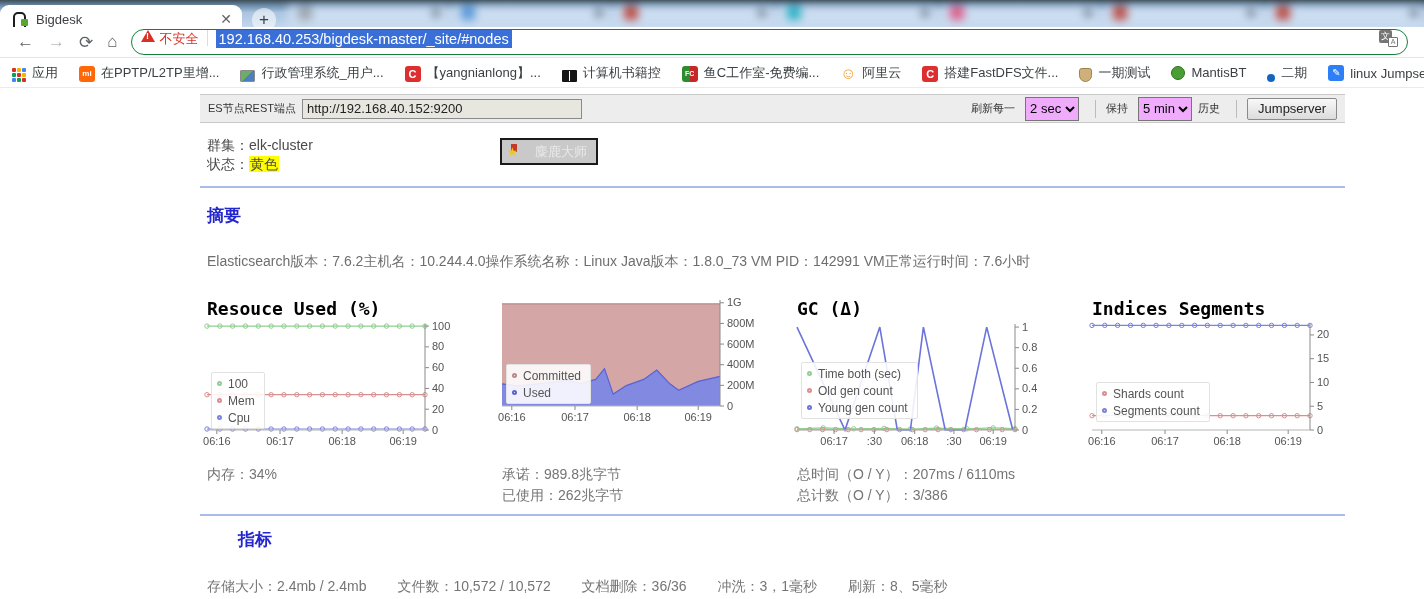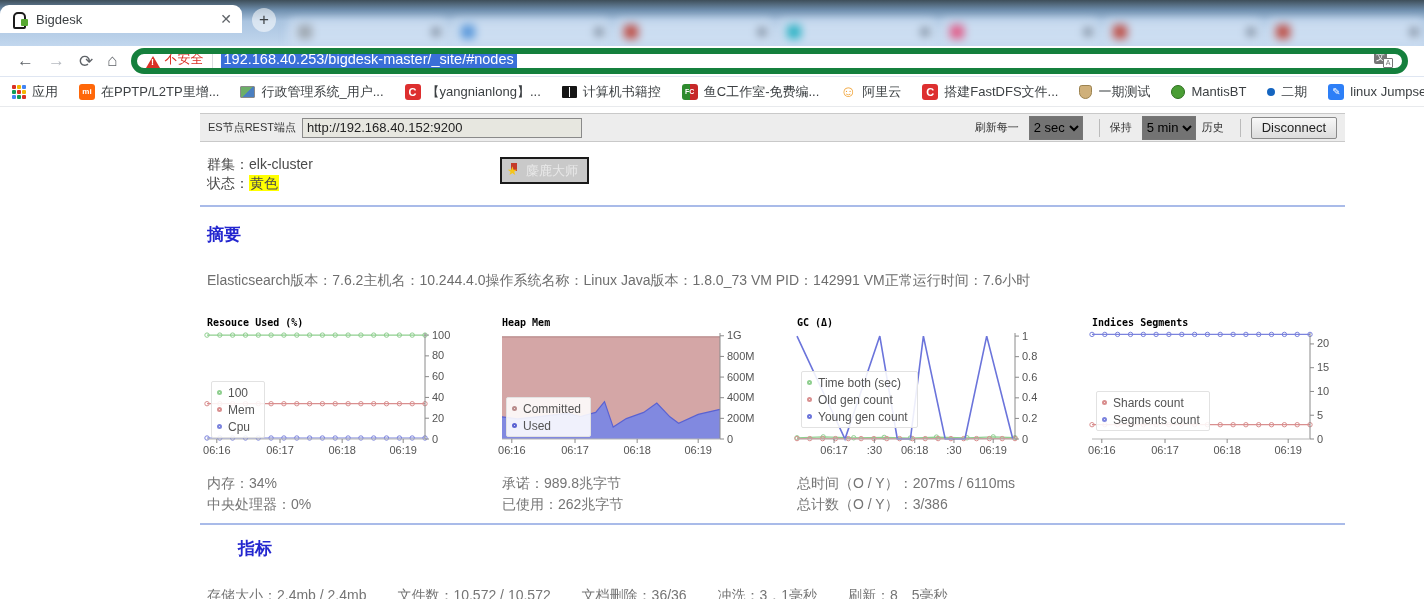--- a/index.html
+++ b/index.html
@@ -4,21 +4,21 @@
 <title>Bigdesk</title>
 <style>
   * { box-sizing: border-box; }
   html,body { margin:0; padding:0; }
   body {
     width:1424px; height:599px; overflow:hidden; background:#fff;
     font-family:"Liberation Sans","DejaVu Sans",sans-serif;
   }
   
   .tabstrip{
-    height:46px; position:relative; overflow:hidden;
+    height:27px; position:relative; overflow:hidden;
     background:linear-gradient(180deg,#3e4e59 0%,#6f8fae 22%,#aac4e0 46%,#c2d7ee 100%);
   }
   .active-tab{
     position:absolute; left:0; top:5px; width:242px; height:28px; background:#fff;
     border-radius:9px 9px 0 0; display:flex; align-items:center; padding:0 8px 0 12px;
     font-size:13px; color:#3c4043;
   }
   .favicon-bigdesk{ width:16px; height:16px; margin-right:8px; flex:none; position:relative; }
   .favicon-bigdesk::before{ content:""; position:absolute; left:1px; top:1px; width:9px; height:13px;
     border:2.5px solid #1c1c1c; border-radius:5px 5px 2px 2px; }
@@ -36,43 +36,43 @@
     border-radius:8px 8px 0 0; position:relative; opacity:.85; }
   .bg-tab-icon{ position:absolute; left:10px; top:6px; width:14px; height:14px; border-radius:2px; }
   .bg-tab-x{ position:absolute; right:8px; top:9px; width:8px; height:8px; background:#6a7685; border-radius:1px; }
   .addrbar{
     height:31px; background:#fff; display:flex; align-items:center; padding:0 10px;
     border-bottom:1px solid #dfe6f2;
   }
   .nav-ic{ font-size:17px; color:#5f6368; margin:0 7px; flex:none; }
   .nav-ic.disabled{ color:#b6bac0; }
   .omnibox{
-    flex:1; height:26px; border:6px solid #15803d; border-radius:13px; margin:0 6px;
-    display:flex; align-items:flex-end; padding:0 9px; background:#fff; overflow:hidden;
+    flex:1; height:26px; border:1px solid #15803d; border-radius:13px; margin:0 6px;
+    display:flex; align-items:flex-start; padding:0 9px; background:#fff; overflow:hidden;
   }
   .warn-tri{ position:relative; width:14px; height:12px; margin-right:5px; flex:none; }
   .warn-tri::before{ content:""; position:absolute; left:0; top:0; width:0; height:0;
     border-left:7px solid transparent; border-right:7px solid transparent; border-bottom:12px solid #d93025; }
   .warn-tri::after{ content:"!"; position:absolute; left:0; top:1px; width:14px; text-align:center;
     color:#fff; font-size:9px; font-weight:bold; }
   .warn-text{ color:#d93025; font-size:13px; margin-right:8px; white-space:nowrap; }
   .omni-sep{ width:1px; height:16px; background:#dadce0; margin-right:8px; }
   .url-selected{ background:#3a6fd8; color:#fff; font-size:14.5px; padding:1px 3px; white-space:nowrap; }
   .translate-ic{ margin-left:auto; position:relative; width:19px; height:17px; flex:none; }
   .translate-ic .t1{ position:absolute; left:0; top:0; width:13px; height:13px; background:#757575;
     border-radius:2px; color:#fff; font-size:9px; line-height:13px; text-align:center; }
   .translate-ic .t1::before{ content:"文"; }
   .translate-ic .t2{ position:absolute; right:0; bottom:0; width:10px; height:10px; background:#fff;
     border:1px solid #757575; border-radius:1px; color:#757575; font-size:7px; line-height:8px; text-align:center; }
   .translate-ic .t2::before{ content:"A"; }
   .bookmarks{
     height:30px; background:#fff; display:flex; align-items:center; padding:0 12px;
     border-bottom:1px solid #e8eaed; font-size:13px; color:#3c4043;
   }
-  .bm{ display:flex; align-items:center; margin-right:21px; white-space:nowrap; }
+  .bm{ display:flex; align-items:flex-end; margin-right:21px; white-space:nowrap; }
   .apps-grid{ width:14px; height:14px; margin-right:6px; display:grid;
     grid-template-columns:repeat(3,4px); grid-template-rows:repeat(3,4px); gap:1px; }
   .apps-grid i{ border-radius:1px; }
   .fav{ width:16px; height:16px; margin-right:6px; flex:none; display:flex; align-items:center;
     justify-content:center; border-radius:3px; color:#fff; font-weight:bold; }
   .fav-mi{ background:#ff6709; font-size:8px; } .fav-mi::before{ content:"mi"; }
   .fav-sys{ width:15px; height:12px; border:1px solid #8a8a8a; border-radius:1px;
     background:linear-gradient(135deg,#6cae68 0 50%,#4a7fc0 50% 100%); }
   .fav-csdn{ background:#dd2f2f; font-size:11px; } .fav-csdn::before{ content:"C"; }
   .fav-book{ width:15px; height:12px; background:#151515; border-radius:1px; position:relative; }
@@ -88,38 +88,38 @@
   
   .container{ margin-left:200px; width:1145px; }
   .toolbar{
     margin-top:6px; height:29px; background:#ededed; border-top:1px solid #c9c9c9;
     border-bottom:1px solid #c9c9c9; display:flex; align-items:center; padding:0 8px;
   }
   .tb-label{ font-size:11px; color:#333; margin-right:6px; white-space:nowrap; }
   .endpoint-input{ width:280px; height:20px; background:#e7e7e0; border:1px solid #8a8a8a;
     font-size:13px; color:#222; padding:0 4px; font-family:inherit; }
   .tb-spacer{ flex:1; }
-  .tb-select{ font-size:13px; height:24px; border:1px solid #767676; background:#737373; margin:0 6px 0 4px; }
+  .tb-select{ font-size:13px; height:24px; border:1px solid #767676; background:#f0abfc; margin:0 6px 0 4px; }
   .vsep{ width:1px; height:18px; background:#bbb; margin:0 10px; }
   .disconnect-btn{ font-size:13px; height:22px; padding:0 10px; border:1px solid #8a8a8a;
     background:linear-gradient(#f8f8f8,#dcdcdc); border-radius:2px; color:#222; font-family:inherit; }
   .cluster{ position:relative; margin-top:13px; padding-left:7px; font-size:14px; color:#4a4a4a; line-height:19px; }
   .hl-yellow{ background:#ffff00; padding:0 1px; }
   .node-btn{ position:absolute; left:300px; top:2px; background:#c9c9c9; border:2px solid #1a1a1a;
-    color:#e8e8e8; font-size:13px; padding:2px 9px 2px 5px; display:flex; align-items:center; gap:6px; }
+    color:#e8e8e8; font-size:13px; padding:2px 9px 2px 5px; display:flex; align-items:center; gap:15px; }
   .medal{ position:relative; width:13px; height:15px; flex:none; }
   .medal::before{ content:""; position:absolute; top:0; left:4px; width:6px; height:8px; background:#c43a2a; }
   .medal::after{ content:"★"; position:absolute; top:2px; left:0; color:#f5c518; font-size:12px; line-height:13px; }
   .page-hr{ border:none; border-top:2px solid #a9bbe9; margin:12px 0 0 0; }
   .section-h{ color:#2326cf; font-size:17px; font-weight:bold; margin:16px 0 0 7px; }
   .summary-line{ margin:26px 0 0 7px; font-size:14px; color:#6e6e6e; }
   .charts{ display:flex; margin-top:27px; padding-left:7px; }
   .chart-col{ width:295px; flex:none; }
   .chart-title{ font-family:"DejaVu Sans Mono","Liberation Mono",monospace; font-weight:bold;
-    font-size:10px; color:#000; margin-bottom:3px; white-space:nowrap; }
+    font-size:18px; color:#000; margin-bottom:3px; white-space:nowrap; }
   .chart-box{ position:relative; width:248px; height:132px; }
   .chart-box svg{ overflow:visible; }
   .legend{ position:absolute; background:rgba(255,255,255,.88); border:1px solid #e2e2e2;
     padding:2px 9px 2px 5px; border-radius:2px; font-size:12px; color:#545454; }
   .legend-row{ display:flex; align-items:center; height:17px; white-space:nowrap; }
   .legend-dot{ width:5px; height:5px; border-radius:50%; border:2px solid; background:#fff; margin-right:6px; flex:none; }
   .stats{ display:flex; margin-top:10px; padding-left:7px; font-size:14px; color:#757575; line-height:21px; }
   .stats .col{ width:295px; flex:none; }
   .metrics-line{ margin:27px 0 0 7px; font-size:14px; color:#757575; white-space:nowrap; }
   .metric-item{ margin-right:27px; }
@@ -254,21 +254,21 @@
     <select class="tb-select">
       <option>2 sec</option>
     </select>
     <span class="vsep"></span>
     <span class="tb-label">保持</span>
     <select class="tb-select">
       <option>5 min</option>
     </select>
     <span class="tb-label">历史</span>
     <span class="vsep"></span>
-    <button class="disconnect-btn">Disconnect</button>
+    <button class="disconnect-btn">Jumpserver</button>
   </div>
 
   <div class="cluster">
     <div>群集：elk-cluster</div>
     <div><span>状态：</span><span class="hl-yellow">黄色</span></div>
     <div class="node-btn">
       <span class="medal"></span>
       <span>麋鹿大师</span>
     </div>
   </div>
@@ -370,21 +370,20 @@
               <span class="legend-dot" style="border-color: rgb(217, 143, 143);"></span>
               <span>Mem</span>
             </div>
             <div class="legend-row">
               <span class="legend-dot" style="border-color: rgb(123, 131, 221);"></span>
               <span>Cpu</span>
             </div>
           </div></div>
     </div>
     <div class="chart-col">
-      <div class="chart-title">Heap Mem</div>
       <div class="chart-box"><svg width="248" height="132">
             <path d="M0,108 L0.0,5.8 L13.6,5.8 L27.3,5.8 L40.9,5.8 L54.5,5.8 L68.1,5.8 L81.8,5.8 L95.4,5.8 L109.0,5.8 L122.6,5.8 L136.3,5.8 L149.9,5.8 L163.5,5.8 L177.1,5.8 L190.8,5.8 L204.4,5.8 L218.0,5.8 L218,108 Z" fill="#d4a6a6"></path>
             <polyline points="0.0,5.8 13.6,5.8 27.3,5.8 40.9,5.8 54.5,5.8 68.1,5.8 81.8,5.8 95.4,5.8 109.0,5.8 122.6,5.8 136.3,5.8 149.9,5.8 163.5,5.8 177.1,5.8 190.8,5.8 204.4,5.8 218.0,5.8" fill="none" stroke="#b88a8a" stroke-width="1.2"></polyline>
             <path d="M0,108 L0.0,85.8 L15.3,87.9 L32.7,86.1 L50.1,84.1 L65.4,82.4 L78.5,85.5 L93.7,81.4 L102.5,70.6 L111.2,96.1 L124.3,87.6 L141.7,81.4 L154.8,72.1 L167.9,85.8 L176.6,92.3 L196.2,83.4 L218.0,78.3 L218,108 Z" fill="#8189e0"></path>
             <polyline points="0.0,85.8 15.3,87.9 32.7,86.1 50.1,84.1 65.4,82.4 78.5,85.5 93.7,81.4 102.5,70.6 111.2,96.1 124.3,87.6 141.7,81.4 154.8,72.1 167.9,85.8 176.6,92.3 196.2,83.4 218.0,78.3" fill="none" stroke="#5a62d2" stroke-width="1.2"></polyline>
             <line x1="218" y1="2" x2="218" y2="108" stroke="#8a8a8a"></line>
             <line x1="0" y1="108" x2="218" y2="108" stroke="#b5b5b5"></line>
             <line x1="218" y1="108" x2="222" y2="108" stroke="#8a8a8a"></line>
             <text x="225" y="111.5" font-size="11" fill="#545454">0</text>
             <line x1="218" y1="87.35735150925024" x2="222" y2="87.35735150925024" stroke="#8a8a8a"></line>
@@ -558,21 +557,20 @@
               <span class="legend-dot" style="border-color: rgb(123, 131, 221);"></span>
               <span>Segments count</span>
             </div>
           </div></div>
     </div>
   </div>
 
   <div class="stats">
     <div class="col">
       <div>内存：34%</div>
-      <div>中央处理器：0%</div>
     </div>
     <div class="col">
       <div>承诺：989.8兆字节</div>
       <div>已使用：262兆字节</div>
     </div>
     <div class="col">
       <div>总时间（O / Y）：207ms / 6110ms</div>
       <div>总计数（O / Y）：3/386</div>
     </div>
   </div>

